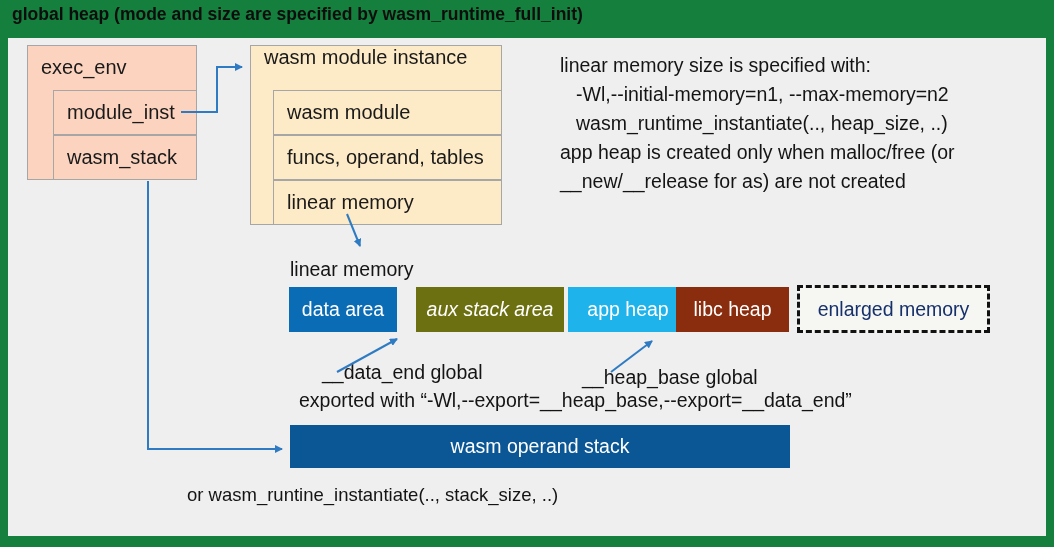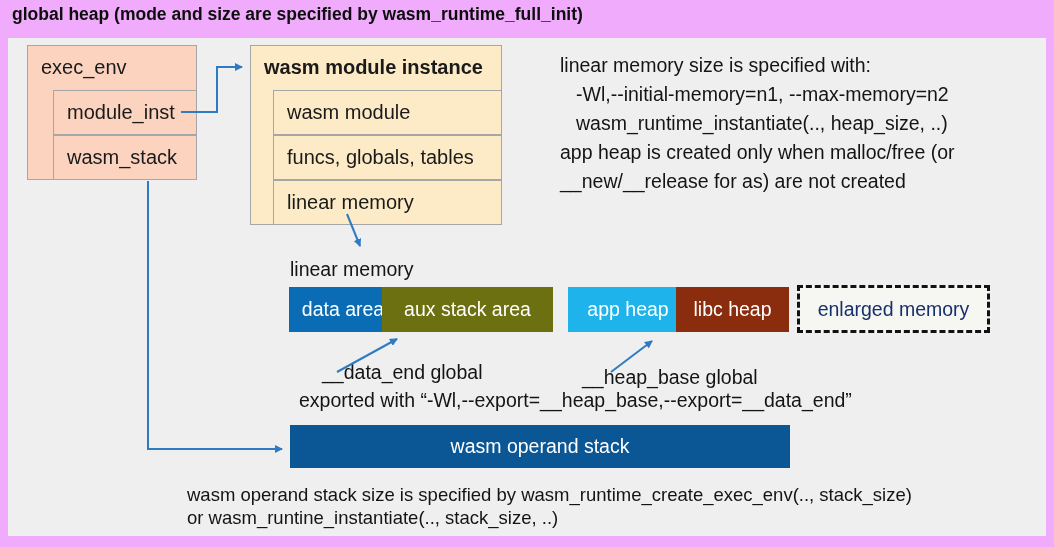--- a/index.html
+++ b/index.html
@@ -1,49 +1,49 @@
 <!DOCTYPE html>
 <html><head>
 <meta charset="utf-8">
 <style>
   html,body{margin:0;padding:0;background:#ffffff;}
   #canvas{
-    position:relative;width:1054px;height:547px;background:#f0abfc;
+    position:relative;width:1054px;height:547px;background:#15803d;
     font-family:"Liberation Sans","DejaVu Sans",sans-serif;color:#141414;
     overflow:hidden;
   }
   .abs{position:absolute;box-sizing:border-box;}
   #panel{left:8px;top:38px;width:1038px;height:498px;background:#efefef;}
   #title{left:12px;top:4px;font-size:17.5px;font-weight:600;color:#0d0d0d;white-space:pre;}
 
   
   .box{border:1px solid #a6a6a6;display:flex;align-items:center;font-size:20px;color:#1a1a1a;}
   .salmon{background:#fbd3bf;}
   .cream{background:#fdeac6;}
   .box .lbl{padding-left:13px;white-space:pre;}
   #execenv-box{left:27px;top:45px;width:170px;height:135px;align-items:flex-start;}
   #execenv-box .lbl{margin-top:10px;}
   #row-module-inst{left:53px;top:90px;width:144px;height:45px;}
   #row-wasm-stack{left:53px;top:135px;width:144px;height:45px;align-items:center;}
   #modinst-box{left:250px;top:45px;width:252px;height:180px;align-items:flex-start;}
-  #modinst-box .lbl{margin-top:10px;font-weight:bold;}
+  #modinst-box .lbl{}
   #row-wasm-module{left:273px;top:90px;width:229px;height:45px;}
   #row-funcs{left:273px;top:135px;width:229px;height:45px;}
   #row-linmem{left:273px;top:180px;width:229px;height:45px;}
 
   
   #notes{left:532px;top:51px;width:505px;font-size:19.5px;line-height:29px;color:#141414;margin-left:28px;}
   #notes .indent{padding-left:16px;}
 
   
   #linmem-label{left:290px;top:258px;font-size:19.5px;}
   .seg{top:287px;height:45px;display:flex;align-items:center;justify-content:center;
        font-size:19.5px;color:#ffffff;white-space:pre;}
   #seg-data{left:289px;width:108px;background:#0a6cb4;justify-content:center;}
-  #seg-aux{left:382px;width:171px;background:#6c7010;}
+  #seg-aux{left:416px;width:148px;background:#6c7010;font-style:italic;}
   #seg-appheap{left:568px;width:120px;background:#1fb3ec;}
   #seg-libc{left:676px;width:113px;background:#8a2c0e;}
   #seg-enlarged{left:797px;width:193px;top:285px;height:48px;background:#f6f6f3;
        border:3px dashed #121212;color:#16306b;}
 
   
   #ann-dataend{left:322px;top:361px;font-size:19.5px;}
   #ann-heapbase{left:582px;top:366px;font-size:19.5px;}
   #ann-exported{left:299px;top:389px;font-size:19.5px;white-space:pre;}
 
@@ -75,21 +75,21 @@
     <span class="lbl">wasm_stack</span>
   </div>
 
   <div id="modinst-box" class="abs box cream">
     <span class="lbl">wasm module instance</span>
   </div>
   <div id="row-wasm-module" class="abs box cream">
     <span class="lbl">wasm module</span>
   </div>
   <div id="row-funcs" class="abs box cream">
-    <span class="lbl">funcs, globals, tables</span>
+    <span class="lbl">funcs, operand, tables</span>
   </div>
   <div id="row-linmem" class="abs box cream">
     <span class="lbl">linear memory</span>
   </div>
 
   <div id="notes" class="abs">
     <div>linear memory size is specified with:</div>
     <div class="indent">-Wl,--initial-memory=n1, --max-memory=n2</div>
     <div class="indent">wasm_runtime_instantiate(.., heap_size, ..)</div>
     <div>app heap is created only when malloc/free (or</div>
@@ -115,21 +115,20 @@
 
   <div id="ann-dataend" class="abs">__data_end global</div>
   <div id="ann-heapbase" class="abs">__heap_base global</div>
   <div id="ann-exported" class="abs">exported with “-Wl,--export=__heap_base,--export=__data_end”</div>
 
   <div id="opstack" class="abs">
     <span>wasm operand stack</span>
   </div>
 
   <div id="footer" class="abs">
-    <div>wasm operand stack size is specified by wasm_runtime_create_exec_env(.., stack_size)</div>
     <div>or wasm_runtine_instantiate(.., stack_size, ..)</div>
   </div>
 
   <svg id="arrows" class="abs" viewBox="0 0 1054 547" xmlns="http://www.w3.org/2000/svg">
     <defs>
       <marker id="ah" markerWidth="9" markerHeight="8" refX="7" refY="4" orient="auto" markerUnits="userSpaceOnUse">
         <path d="M0,0 L8,4 L0,8 Z" fill="#2e7bc4"></path>
       </marker>
     </defs>
 

